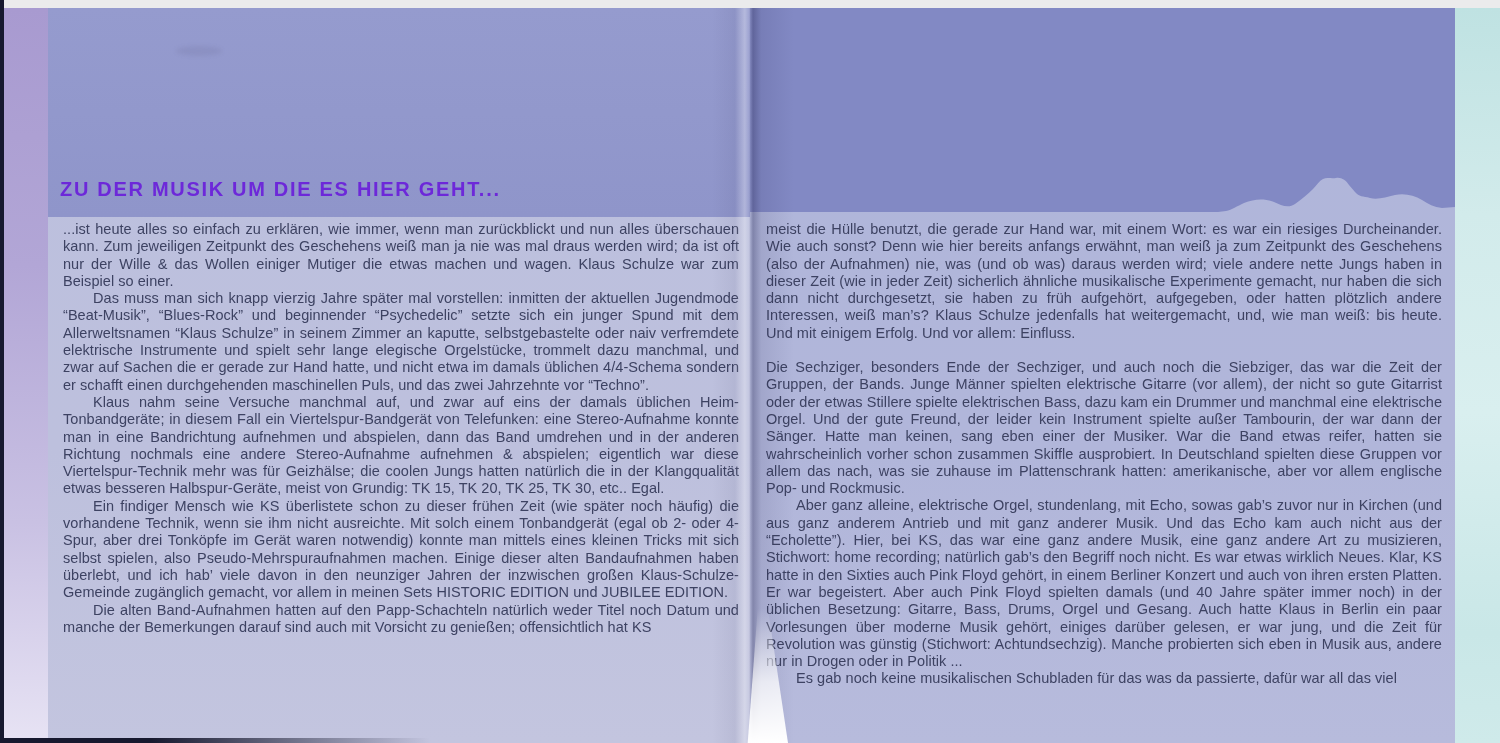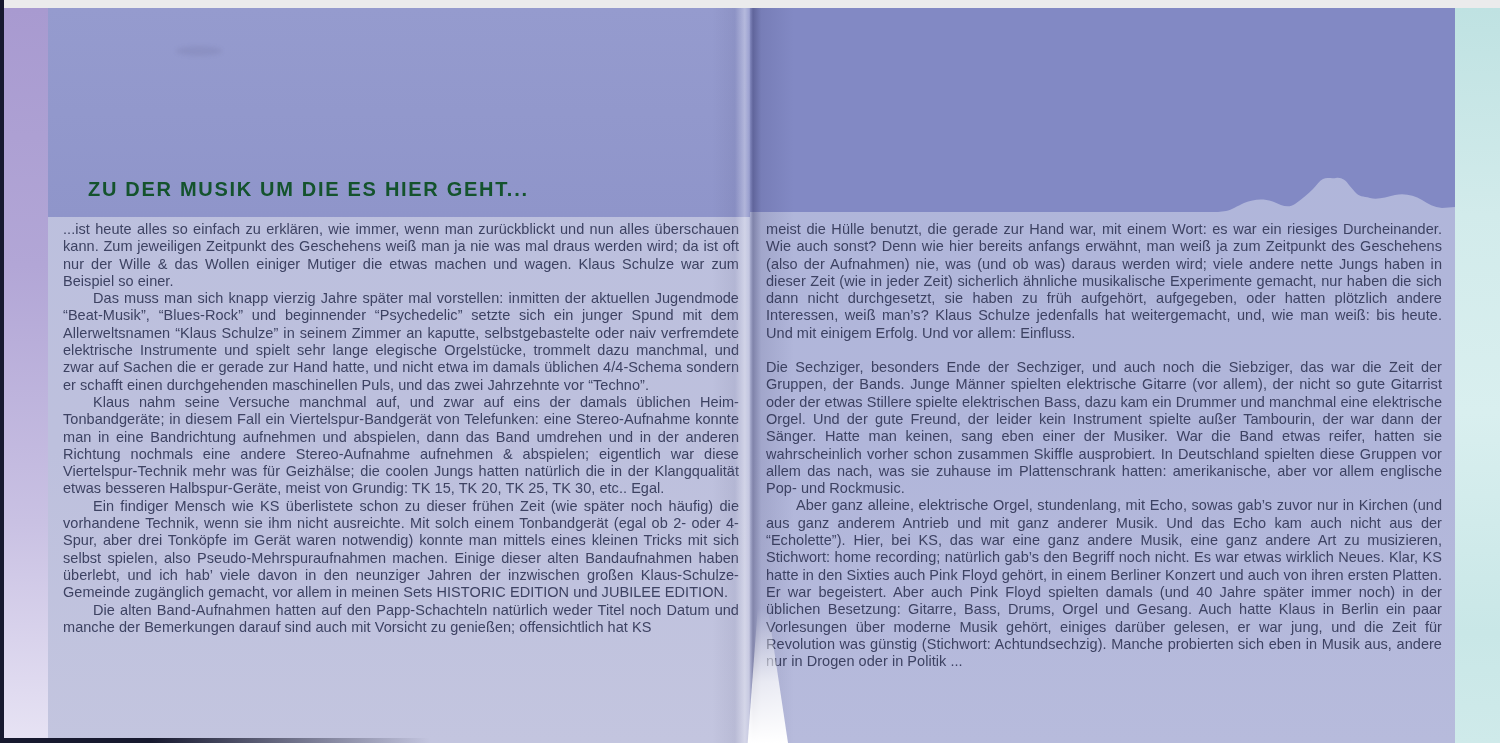--- a/index.html
+++ b/index.html
@@ -38,22 +38,22 @@
       rgba(25,25,70,0.10) 60%,
       rgba(20,20,60,0) 100%);}
   
   .gutter-light{position:absolute;left:746px;bottom:0;width:42px;height:135px;pointer-events:none;
     background:linear-gradient(180deg,rgba(255,255,255,0) 0%,rgba(255,255,255,0.75) 55%,#ffffff 100%);
     clip-path:polygon(28% 0,52% 0,100% 100%,4% 100%);}
   
   .smudge{position:absolute;left:128px;top:38px;width:46px;height:10px;border-radius:50%;
     background:rgba(70,70,110,0.10);filter:blur(2px);}
   
-  .heading{position:absolute;left:88px;top:178px;
-    font-size:20px;font-weight:bold;letter-spacing:1.7px;color:#14532d;white-space:nowrap;}
+  .heading{position:absolute;left:60px;top:178px;
+    font-size:20px;font-weight:bold;letter-spacing:1.7px;color:#6d28d9;white-space:nowrap;}
   
   .textcol{position:absolute;top:221px;width:676px;}
   .textcol.left{left:63px;}
   .textcol.right{left:766px;}
   .textcol p{margin:0;text-align:justify;font-size:14.5px;line-height:17.3px;
     color:#3d4262;letter-spacing:0.05px;}
   .textcol p.indent{text-indent:30px;}
   .textcol p.space-before{margin-top:17px;}
 </style>
 </head>
@@ -93,20 +93,21 @@
       <p>...ist heute alles so einfach zu erklären, wie immer, wenn man zurückblickt und nun alles überschauen kann. Zum jeweiligen Zeitpunkt des Geschehens weiß man ja nie was mal draus werden wird; da ist oft nur der Wille &amp; das Wollen einiger Mutiger die etwas machen und wagen. Klaus Schulze war zum Beispiel so einer.</p>
       <p class="indent">Das muss man sich knapp vierzig Jahre später mal vorstellen: inmitten der aktuellen Jugendmode “Beat-Musik”, “Blues-Rock” und beginnender “Psychedelic” setzte sich ein junger Spund mit dem Allerweltsnamen “Klaus Schulze” in seinem Zimmer an kaputte, selbstgebastelte oder naiv verfremdete elektrische Instrumente und spielt sehr lange elegische Orgelstücke, trommelt dazu manchmal, und zwar auf Sachen die er gerade zur Hand hatte, und nicht etwa im damals üblichen 4/4-Schema sondern er schafft einen durchgehenden maschinellen Puls, und das zwei Jahrzehnte vor “Techno”.</p>
       <p class="indent">Klaus nahm seine Versuche manchmal auf, und zwar auf eins der damals üblichen Heim-Tonbandgeräte; in diesem Fall ein Viertelspur-Bandgerät von Telefunken: eine Stereo-Aufnahme konnte man in eine Bandrichtung aufnehmen und abspielen, dann das Band umdrehen und in der anderen Richtung nochmals eine andere Stereo-Aufnahme aufnehmen &amp; abspielen; eigentlich war diese Viertelspur-Technik mehr was für Geizhälse; die coolen Jungs hatten natürlich die in der Klangqualität etwas besseren Halbspur-Geräte, meist von Grundig: TK 15, TK 20, TK 25, TK 30, etc.. Egal.</p>
       <p class="indent">Ein findiger Mensch wie KS überlistete schon zu dieser frühen Zeit (wie später noch häufig) die vorhandene Technik, wenn sie ihm nicht ausreichte. Mit solch einem Tonbandgerät (egal ob 2- oder 4-Spur, aber drei Tonköpfe im Gerät waren notwendig) konnte man mittels eines kleinen Tricks mit sich selbst spielen, also Pseudo-Mehrspuraufnahmen machen. Einige dieser alten Bandaufnahmen haben überlebt, und ich hab’ viele davon in den neunziger Jahren der inzwischen großen Klaus-Schulze-Gemeinde zugänglich gemacht, vor allem in meinen Sets HISTORIC EDITION und JUBILEE EDITION.</p>
       <p class="indent">Die alten Band-Aufnahmen hatten auf den Papp-Schachteln natürlich weder Titel noch Datum und manche der Bemerkungen darauf sind auch mit Vorsicht zu genießen; offensichtlich hat KS</p>
     </div>
   <div class="textcol right">
       <p>meist die Hülle benutzt, die gerade zur Hand war, mit einem Wort: es war ein riesiges Durcheinander. Wie auch sonst? Denn wie hier bereits anfangs erwähnt, man weiß ja zum Zeitpunkt des Geschehens (also der Aufnahmen) nie, was (und ob was) daraus werden wird; viele andere nette Jungs haben in dieser Zeit (wie in jeder Zeit) sicherlich ähnliche musikalische Experimente gemacht, nur haben die sich dann nicht durchgesetzt, sie haben zu früh aufgehört, aufgegeben, oder hatten plötzlich andere Interessen, weiß man’s? Klaus Schulze jedenfalls hat weitergemacht, und, wie man weiß: bis heute. Und mit einigem Erfolg. Und vor allem: Einfluss.</p>
       <p class="space-before">Die Sechziger, besonders Ende der Sechziger, und auch noch die Siebziger, das war die Zeit der Gruppen, der Bands. Junge Männer spielten elektrische Gitarre (vor allem), der nicht so gute Gitarrist oder der etwas Stillere spielte elektrischen Bass, dazu kam ein Drummer und manchmal eine elektrische Orgel. Und der gute Freund, der leider kein Instrument spielte außer Tambourin, der war dann der Sänger. Hatte man keinen, sang eben einer der Musiker. War die Band etwas reifer, hatten sie wahrscheinlich vorher schon zusammen Skiffle ausprobiert. In Deutschland spielten diese Gruppen vor allem das nach, was sie zuhause im Plattenschrank hatten: amerikanische, aber vor allem englische Pop- und Rockmusic.</p>
       <p class="indent">Aber ganz alleine, elektrische Orgel, stundenlang, mit Echo, sowas gab’s zuvor nur in Kirchen (und aus ganz anderem Antrieb und mit ganz anderer Musik. Und das Echo kam auch nicht aus der “Echolette”). Hier, bei KS, das war eine ganz andere Musik, eine ganz andere Art zu musizieren, Stichwort: home recording; natürlich gab’s den Begriff noch nicht. Es war etwas wirklich Neues. Klar, KS hatte in den Sixties auch Pink Floyd gehört, in einem Berliner Konzert und auch von ihren ersten Platten. Er war begeistert. Aber auch Pink Floyd spielten damals (und 40 Jahre später immer noch) in der üblichen Besetzung: Gitarre, Bass, Drums, Orgel und Gesang. Auch hatte Klaus in Berlin ein paar Vorlesungen über moderne Musik gehört, einiges darüber gelesen, er war jung, und die Zeit für Revolution was günstig (Stichwort: Achtundsechzig). Manche probierten sich eben in Musik aus, andere nur in Drogen oder in Politik ...</p>
+      <p class="indent">Es gab noch keine musikalischen Schubladen für das was da passierte, dafür war all das viel</p>
     </div>
 
   <div class="strip-lilac"></div>
   <div class="strip-cyan"></div>
 
   <div class="fold"></div>
   <div class="gutter-light"></div>
 
   <div class="border-left"></div>
   <div class="border-bottom"></div>

